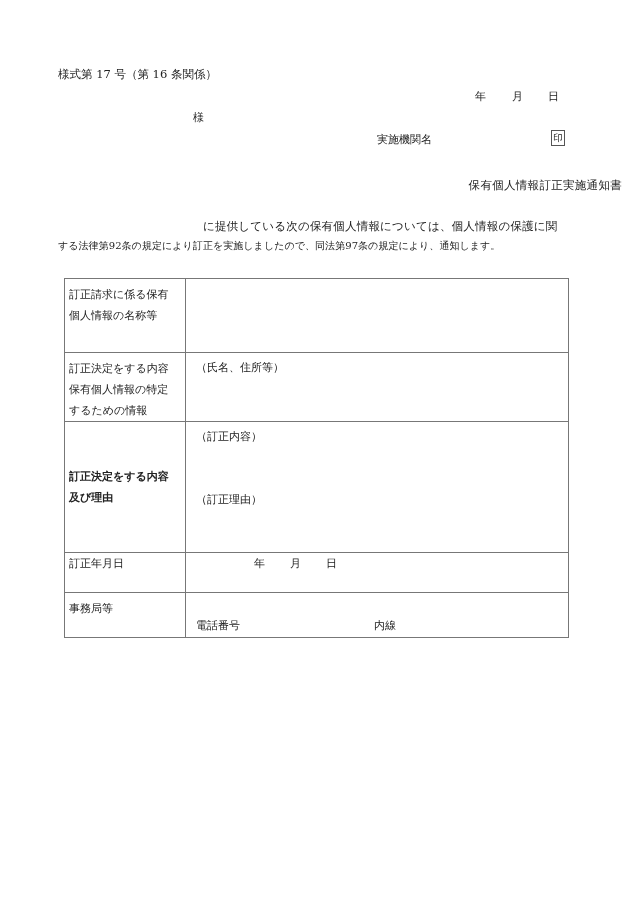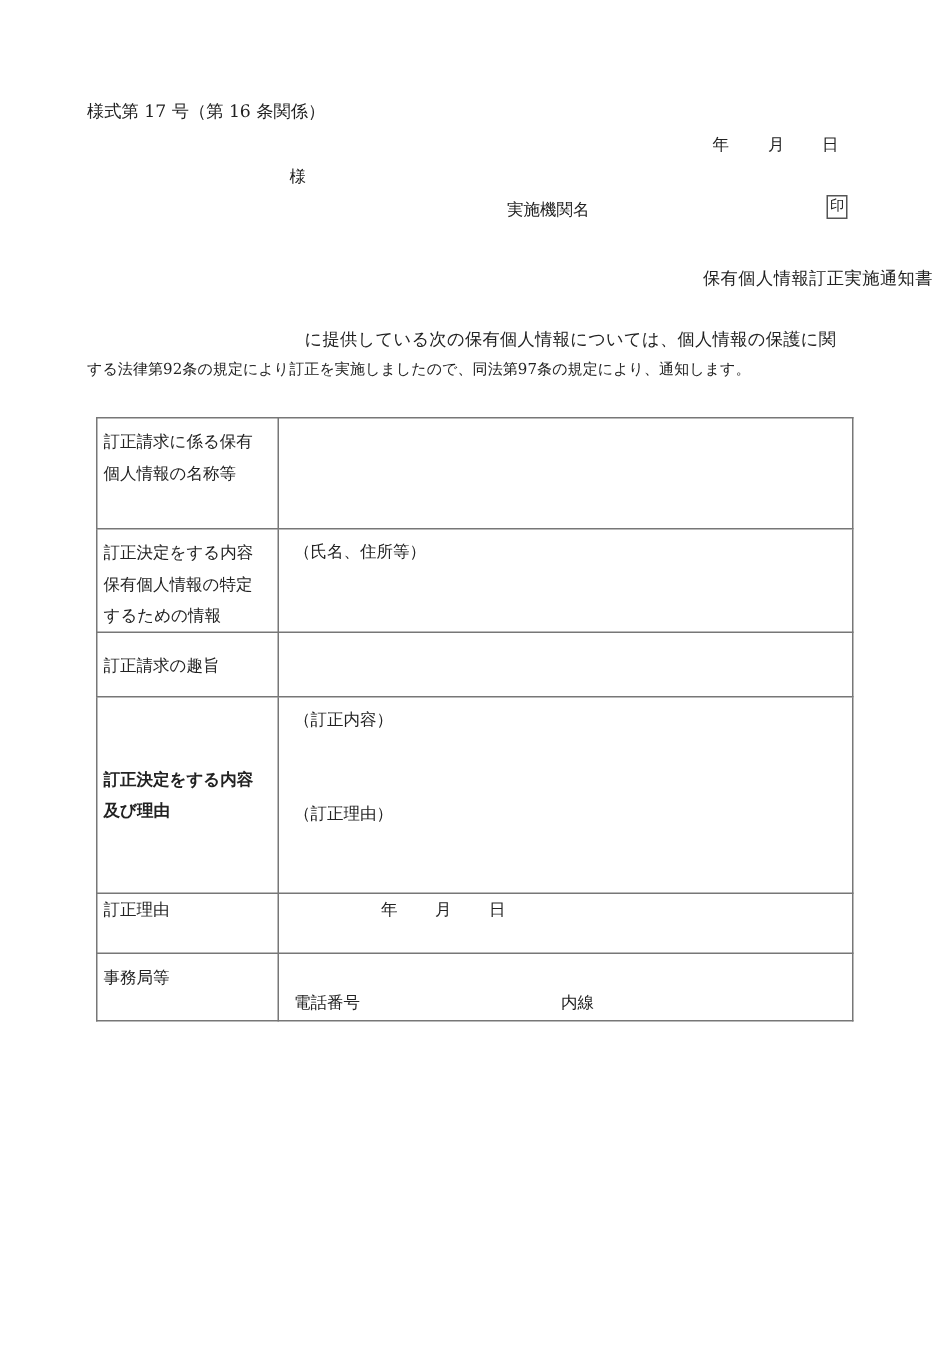--- a/index.html
+++ b/index.html
@@ -4,21 +4,21 @@
 <style>
   html, body { margin:0; padding:0; }
   body {
     width:630px; height:903px; background:#ffffff; position:relative; overflow:hidden;
     font-family:"DejaVu Serif", "Liberation Serif", serif; color:#222; font-size:11px;
   }
   .abs { position:absolute; white-space:nowrap; }
   .form-no { left:58px; top:67px; font-size:11.5px; }
   .date-top { top:89px; font-size:11px; }
   .addressee { left:193px; top:110px; font-size:11px; }
-  .agency { left:338px; top:132px; font-size:11px; }
+  .agency { left:377px; top:132px; font-size:11px; }
   .seal { left:551px; top:130px; width:12px; height:14px; border:1px solid #555; font-size:9.5px; line-height:14px; text-align:center; }
   .title { left:0; width:622px; text-align:right; top:178px; font-size:11.5px; letter-spacing:0.3px; }
   .body1 { left:203px; top:219px; font-size:11.5px; letter-spacing:0.2px; }
   .body2 { left:58px; top:239px; font-size:10px; letter-spacing:0.05px; }
 
   table.form {
     position:absolute; left:64px; top:278px; width:505px;
     border-collapse:collapse; table-layout:fixed;
   }
   table.form td { border:1px solid #777; vertical-align:top; padding:0; font-size:11px; line-height:21px; }
@@ -69,39 +69,33 @@
   <tr class="r2">
     <td class="lbl">
       <span class="val-sub">訂正決定をする内容</span>
       <span class="val-sub">保有個人情報の特定</span>
       <span class="val-sub">するための情報</span>
     </td>
     <td class="val">
       <span>（氏名、住所等）</span>
     </td>
   </tr>
-  <tr class="r3">
-    <td class="lbl">
-      <span>訂正請求の趣旨</span>
-    </td>
-    <td class="val"></td>
-  </tr>
   <tr class="r4">
     <td class="lbl">
       <span class="val-sub">訂正決定をする内容</span>
       <span class="val-sub">及び理由</span>
     </td>
     <td class="val">
       <span class="val-sub">（訂正内容）</span>
       <span class="val-sub" style="margin-top:42px;">（訂正理由）</span>
     </td>
   </tr>
   <tr class="r5">
     <td class="lbl">
-      <span>訂正理由</span>
+      <span>訂正年月日</span>
     </td>
     <td class="val">
       <span class="gap" style="width:58px;"></span><span>年</span><span class="gap" style="width:25px;"></span><span>月</span><span class="gap" style="width:25px;"></span><span>日</span>
     </td>
   </tr>
   <tr class="r6">
     <td class="lbl">
       <span>事務局等</span>
     </td>
     <td class="val">

